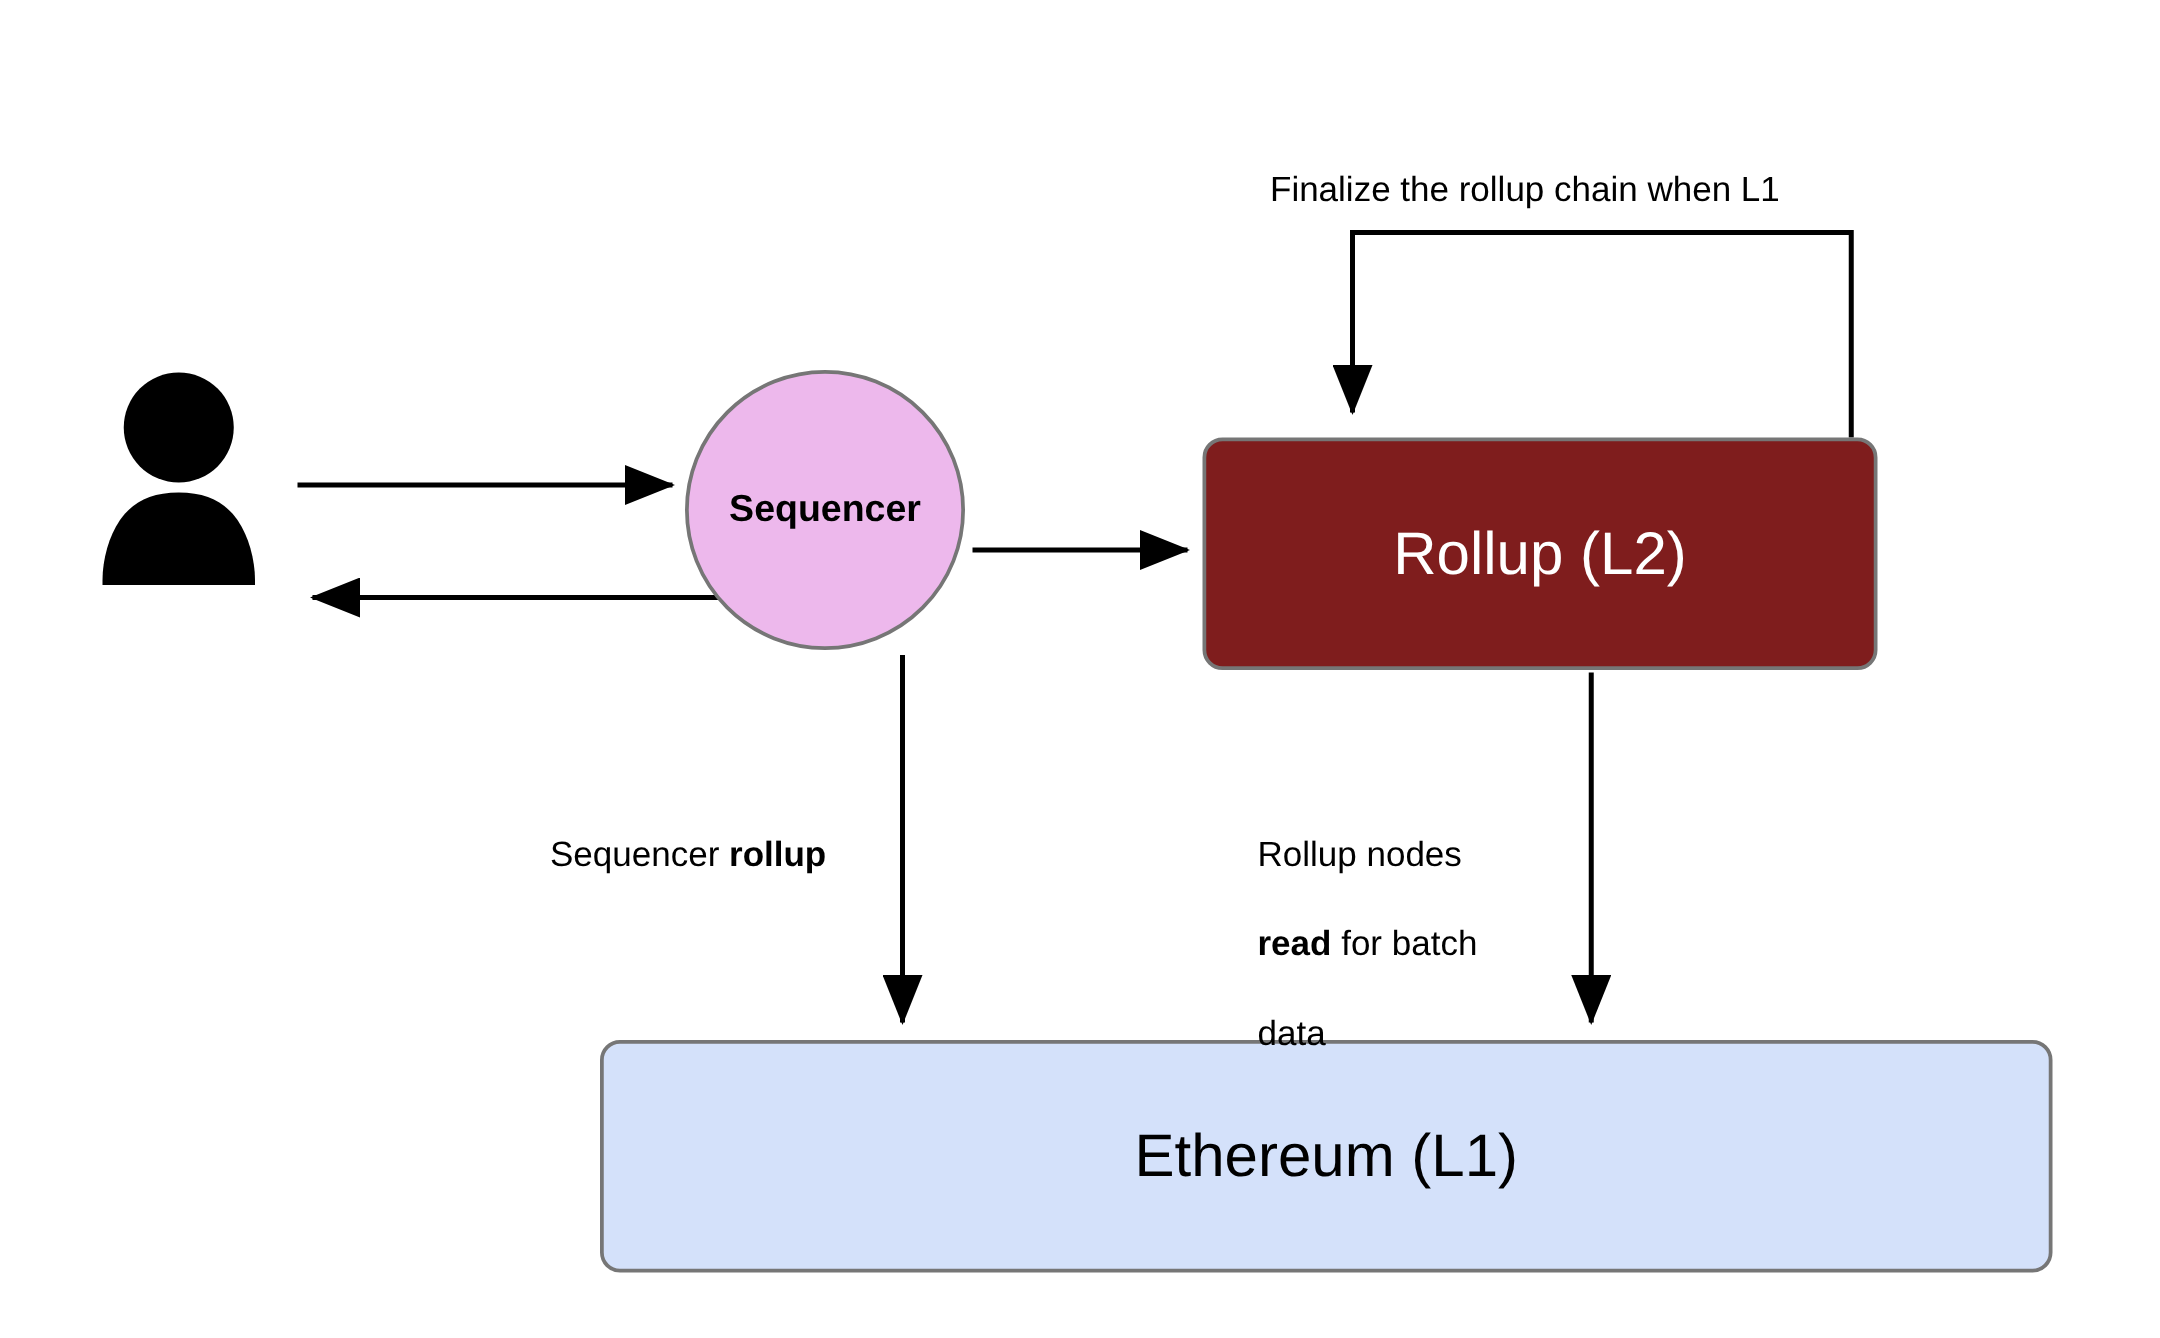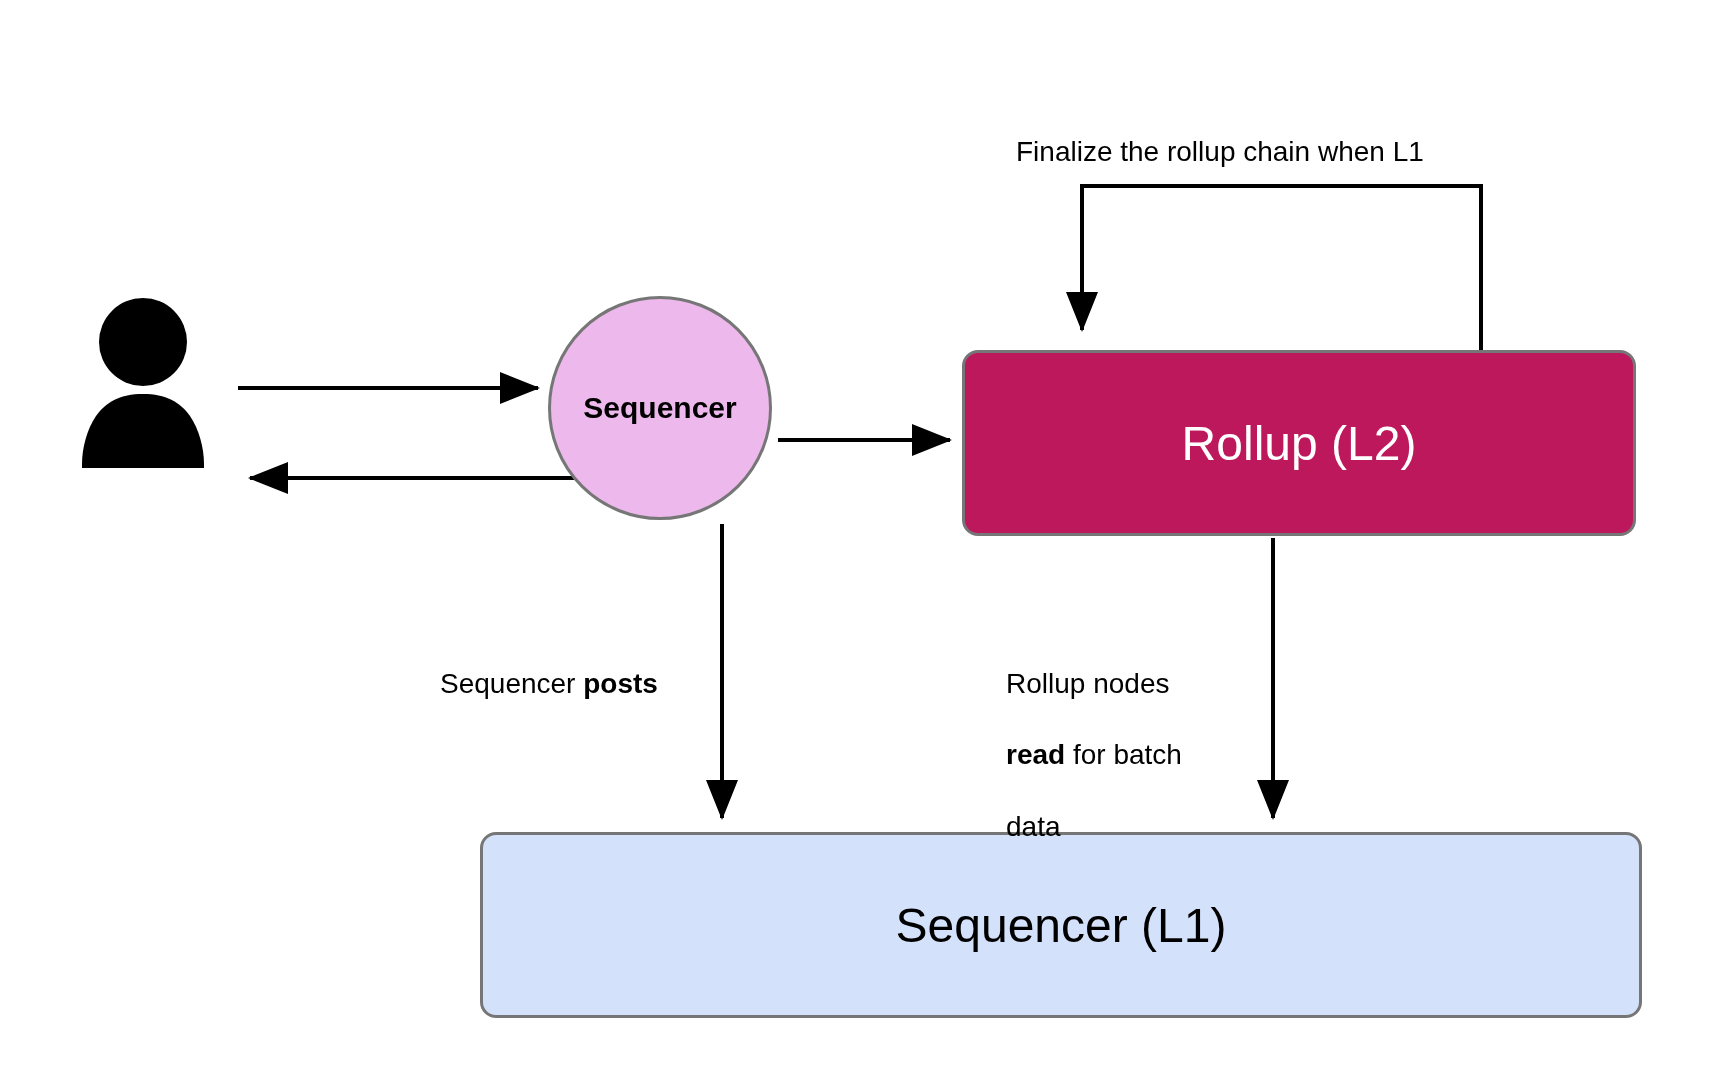--- a/index.html
+++ b/index.html
@@ -63,24 +63,24 @@
     border: 3px solid #767676;
     font-size: 30px;
     font-weight: bold;
     color: #000000;
   }
 
   
   #rollup-node {
     left: 962px;
     top: 350px;
-    width: 674px;
+    width: 540px;
     height: 186px;
     border-radius: 16px;
-    background: #be185d;
+    background: #7f1d1d;
     border: 3px solid #767676;
     font-size: 48px;
     color: #ffffff;
   }
 
   
   #ethereum-node {
     left: 480px;
     top: 832px;
     width: 1162px;
@@ -186,31 +186,31 @@
 
   <div class="node" id="sequencer-node">
     <span>Sequencer</span>
   </div>
 
   <div class="node" id="rollup-node">
     <span>Rollup (L2)</span>
   </div>
 
   <div class="node" id="ethereum-node">
-    <span>Sequencer (L1)</span>
+    <span>Ethereum (L1)</span>
   </div>
 
   <div class="edge-label" id="label-finalize">
     <div>Finalize the rollup chain when L1</div>
   </div>
 
 
 
   <div class="edge-label" id="label-post-batches">
-    <div><span>Sequencer </span><b>posts</b></div>
+    <div><span>Sequencer </span><b>rollup</b></div>
   </div>
 
   <div class="edge-label" id="label-read-batches">
     <div>Rollup nodes</div>
     <div><b>read</b><span> for batch</span></div>
     <div>data</div>
   </div>
 
 </div>
 

